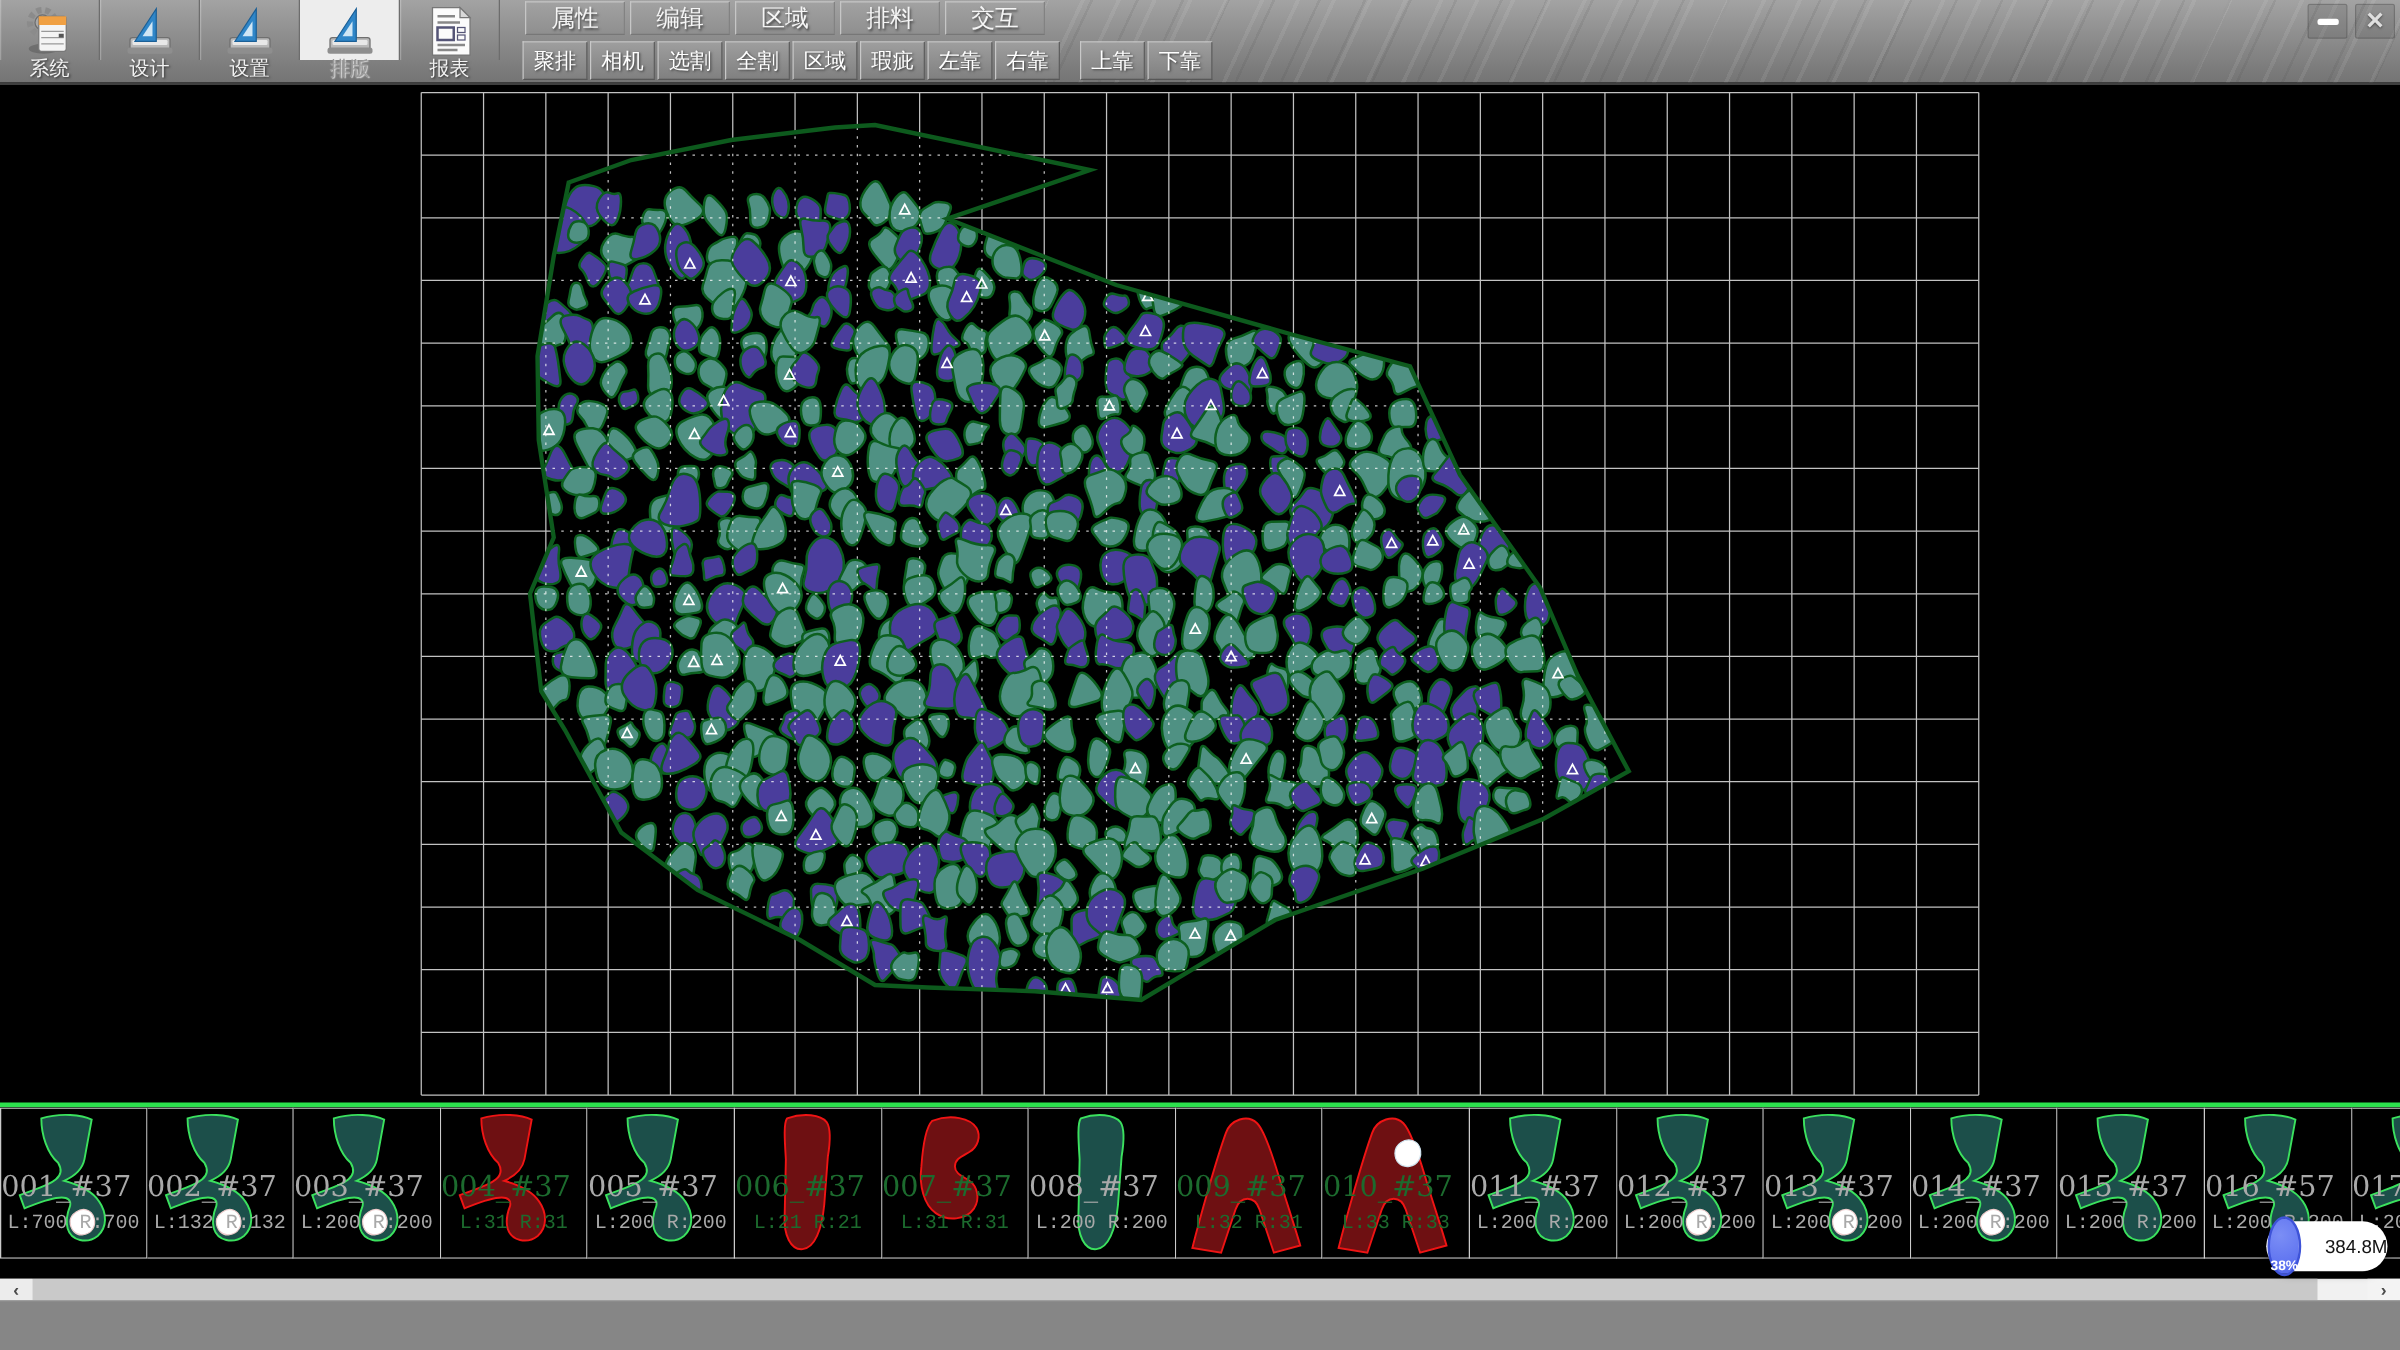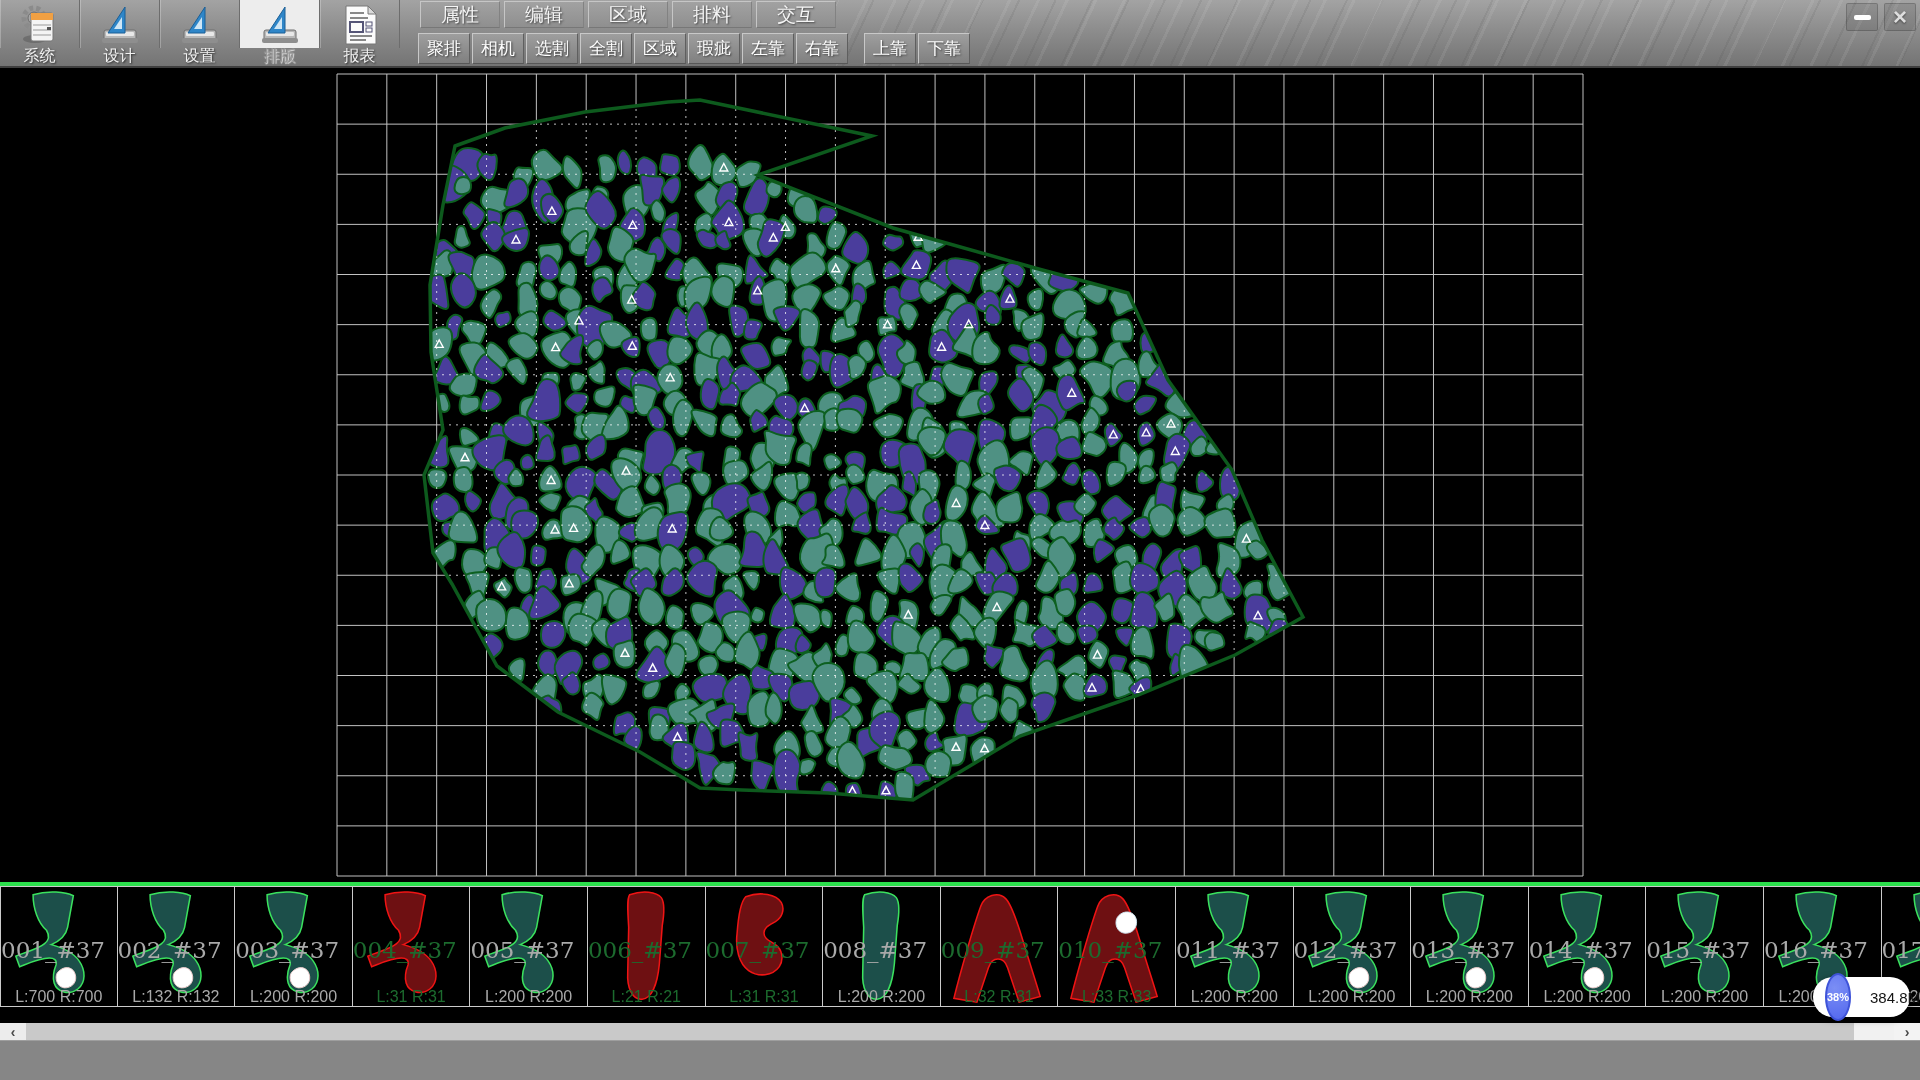--- a/index.html
+++ b/index.html
@@ -45,31 +45,31 @@
 
   
   .strip-green{position:absolute;left:0;top:882px;width:1920px;height:4px;background:#2ce04d;}
   .thumb-strip{position:absolute;left:0;top:886px;width:1920px;height:121px;display:flex;overflow:hidden;background:#000;}
   .thumb-cell{width:117.6px;flex:0 0 117.6px;height:121px;box-sizing:border-box;position:relative;
     border:1px solid #cbcbcb;border-left-width:0;background:#000;cursor:pointer;}
   .thumb-cell:first-child{border-left-width:1px;}
   .thumb-cell svg{position:absolute;left:9px;top:2px;}
   .thumb-label{position:absolute;left:0;top:50px;width:100%;text-align:left;
     font-family:"DejaVu Serif",serif;font-size:23px;letter-spacing:0px;pointer-events:none;}
-  .thumb-sub{position:absolute;left:0;bottom:0;width:100%;text-align:center;
-    font-family:Liberation Sans, sans-serif;font-size:16px;pointer-events:none;white-space:nowrap;}
+  .thumb-sub{position:absolute;left:0;bottom:19px;width:100%;text-align:center;
+    font-family:Liberation Mono, monospace;font-size:16px;pointer-events:none;white-space:nowrap;}
   .c-gray{color:#a9a9a9;}
   .c-green{color:#1c6b2e;}
 
   
   .pill{position:absolute;left:1813px;top:977px;width:97px;height:40px;background:#fff;border-radius:20px;
     box-shadow:0 2px 7px rgba(0,0,0,.5);display:flex;align-items:center;z-index:5;}
-  .pill-circle{width:36px;height:48px;border-radius:50%;margin-left:12px;
+  .pill-circle{width:36px;height:48px;border-radius:50%;margin-left:1px;
     background:radial-gradient(circle at 35% 30%,#7b8ef5,#5267ee);border:2px solid #3e53d8;box-sizing:border-box;
-    display:flex;align-items:center;justify-content:center;}
+    display:flex;align-items:flex-end;justify-content:center;}
   .pill-pct{color:#fff;font-size:11px;font-weight:bold;}
   .pill-size{color:#141414;font-size:15px;margin-left:19px;}
 
   
   .hscroll{position:absolute;left:0;top:1023px;width:1920px;height:17px;background:#f1f1f1;}
   .hs-btn{position:absolute;top:0;width:26px;height:17px;background:#ececec;color:#4a4a4a;
     font-size:14px;font-weight:bold;display:flex;align-items:center;justify-content:center;cursor:pointer;}
   .hs-left{left:0;}
   .hs-right{right:0;background:#f3f3f3;}
   .hs-thumb{position:absolute;left:26px;top:0;width:1828px;height:17px;background:#c9c9c9;cursor:grab;}
@@ -1049,21 +1049,21 @@
         <svg width="96" height="117" viewBox="0 0 100 122">
           <path d="M24 6 C40 1 58 3 66 7 L60 40 C58 50 50 55 43 58 C54 61 66 66 72 75 C79 85 79 97 71 104 C62 111 49 108 46 98 C44 91 46 84 48 79 C49 74 46 72 41 72 C31 72 18 78 10 81 L6 70 C15 66 29 63 36 57 C41 53 41 48 38 43 C29 35 24 20 24 6 Z" fill="#1c4f4a" stroke="#3be15e" stroke-width="1.6"></path>
         </svg>
         <div class="thumb-label c-gray">015_#37</div>
         <div class="thumb-sub c-gray">L:200 R:200</div>
       </div>
       <div class="thumb-cell">
         <svg width="96" height="117" viewBox="0 0 100 122">
           <path d="M24 6 C40 1 58 3 66 7 L60 40 C58 50 50 55 43 58 C54 61 66 66 72 75 C79 85 79 97 71 104 C62 111 49 108 46 98 C44 91 46 84 48 79 C49 74 46 72 41 72 C31 72 18 78 10 81 L6 70 C15 66 29 63 36 57 C41 53 41 48 38 43 C29 35 24 20 24 6 Z" fill="#1c4f4a" stroke="#3be15e" stroke-width="1.6"></path>
         </svg>
-        <div class="thumb-label c-gray">016_#37</div>
+        <div class="thumb-label c-gray">016_#57</div>
         <div class="thumb-sub c-gray">L:200 R:200</div>
       </div>
       <div class="thumb-cell">
         <svg width="96" height="117" viewBox="0 0 100 122">
           <path d="M24 6 C40 1 58 3 66 7 L60 40 C58 50 50 55 43 58 C54 61 66 66 72 75 C79 85 79 97 71 104 C62 111 49 108 46 98 C44 91 46 84 48 79 C49 74 46 72 41 72 C31 72 18 78 10 81 L6 70 C15 66 29 63 36 57 C41 53 41 48 38 43 C29 35 24 20 24 6 Z" fill="#1c4f4a" stroke="#3be15e" stroke-width="1.6"></path>
         </svg>
         <div class="thumb-label c-gray">017_#37</div>
         <div class="thumb-sub c-gray">L:200 R:200</div>
       </div>
     </div>

